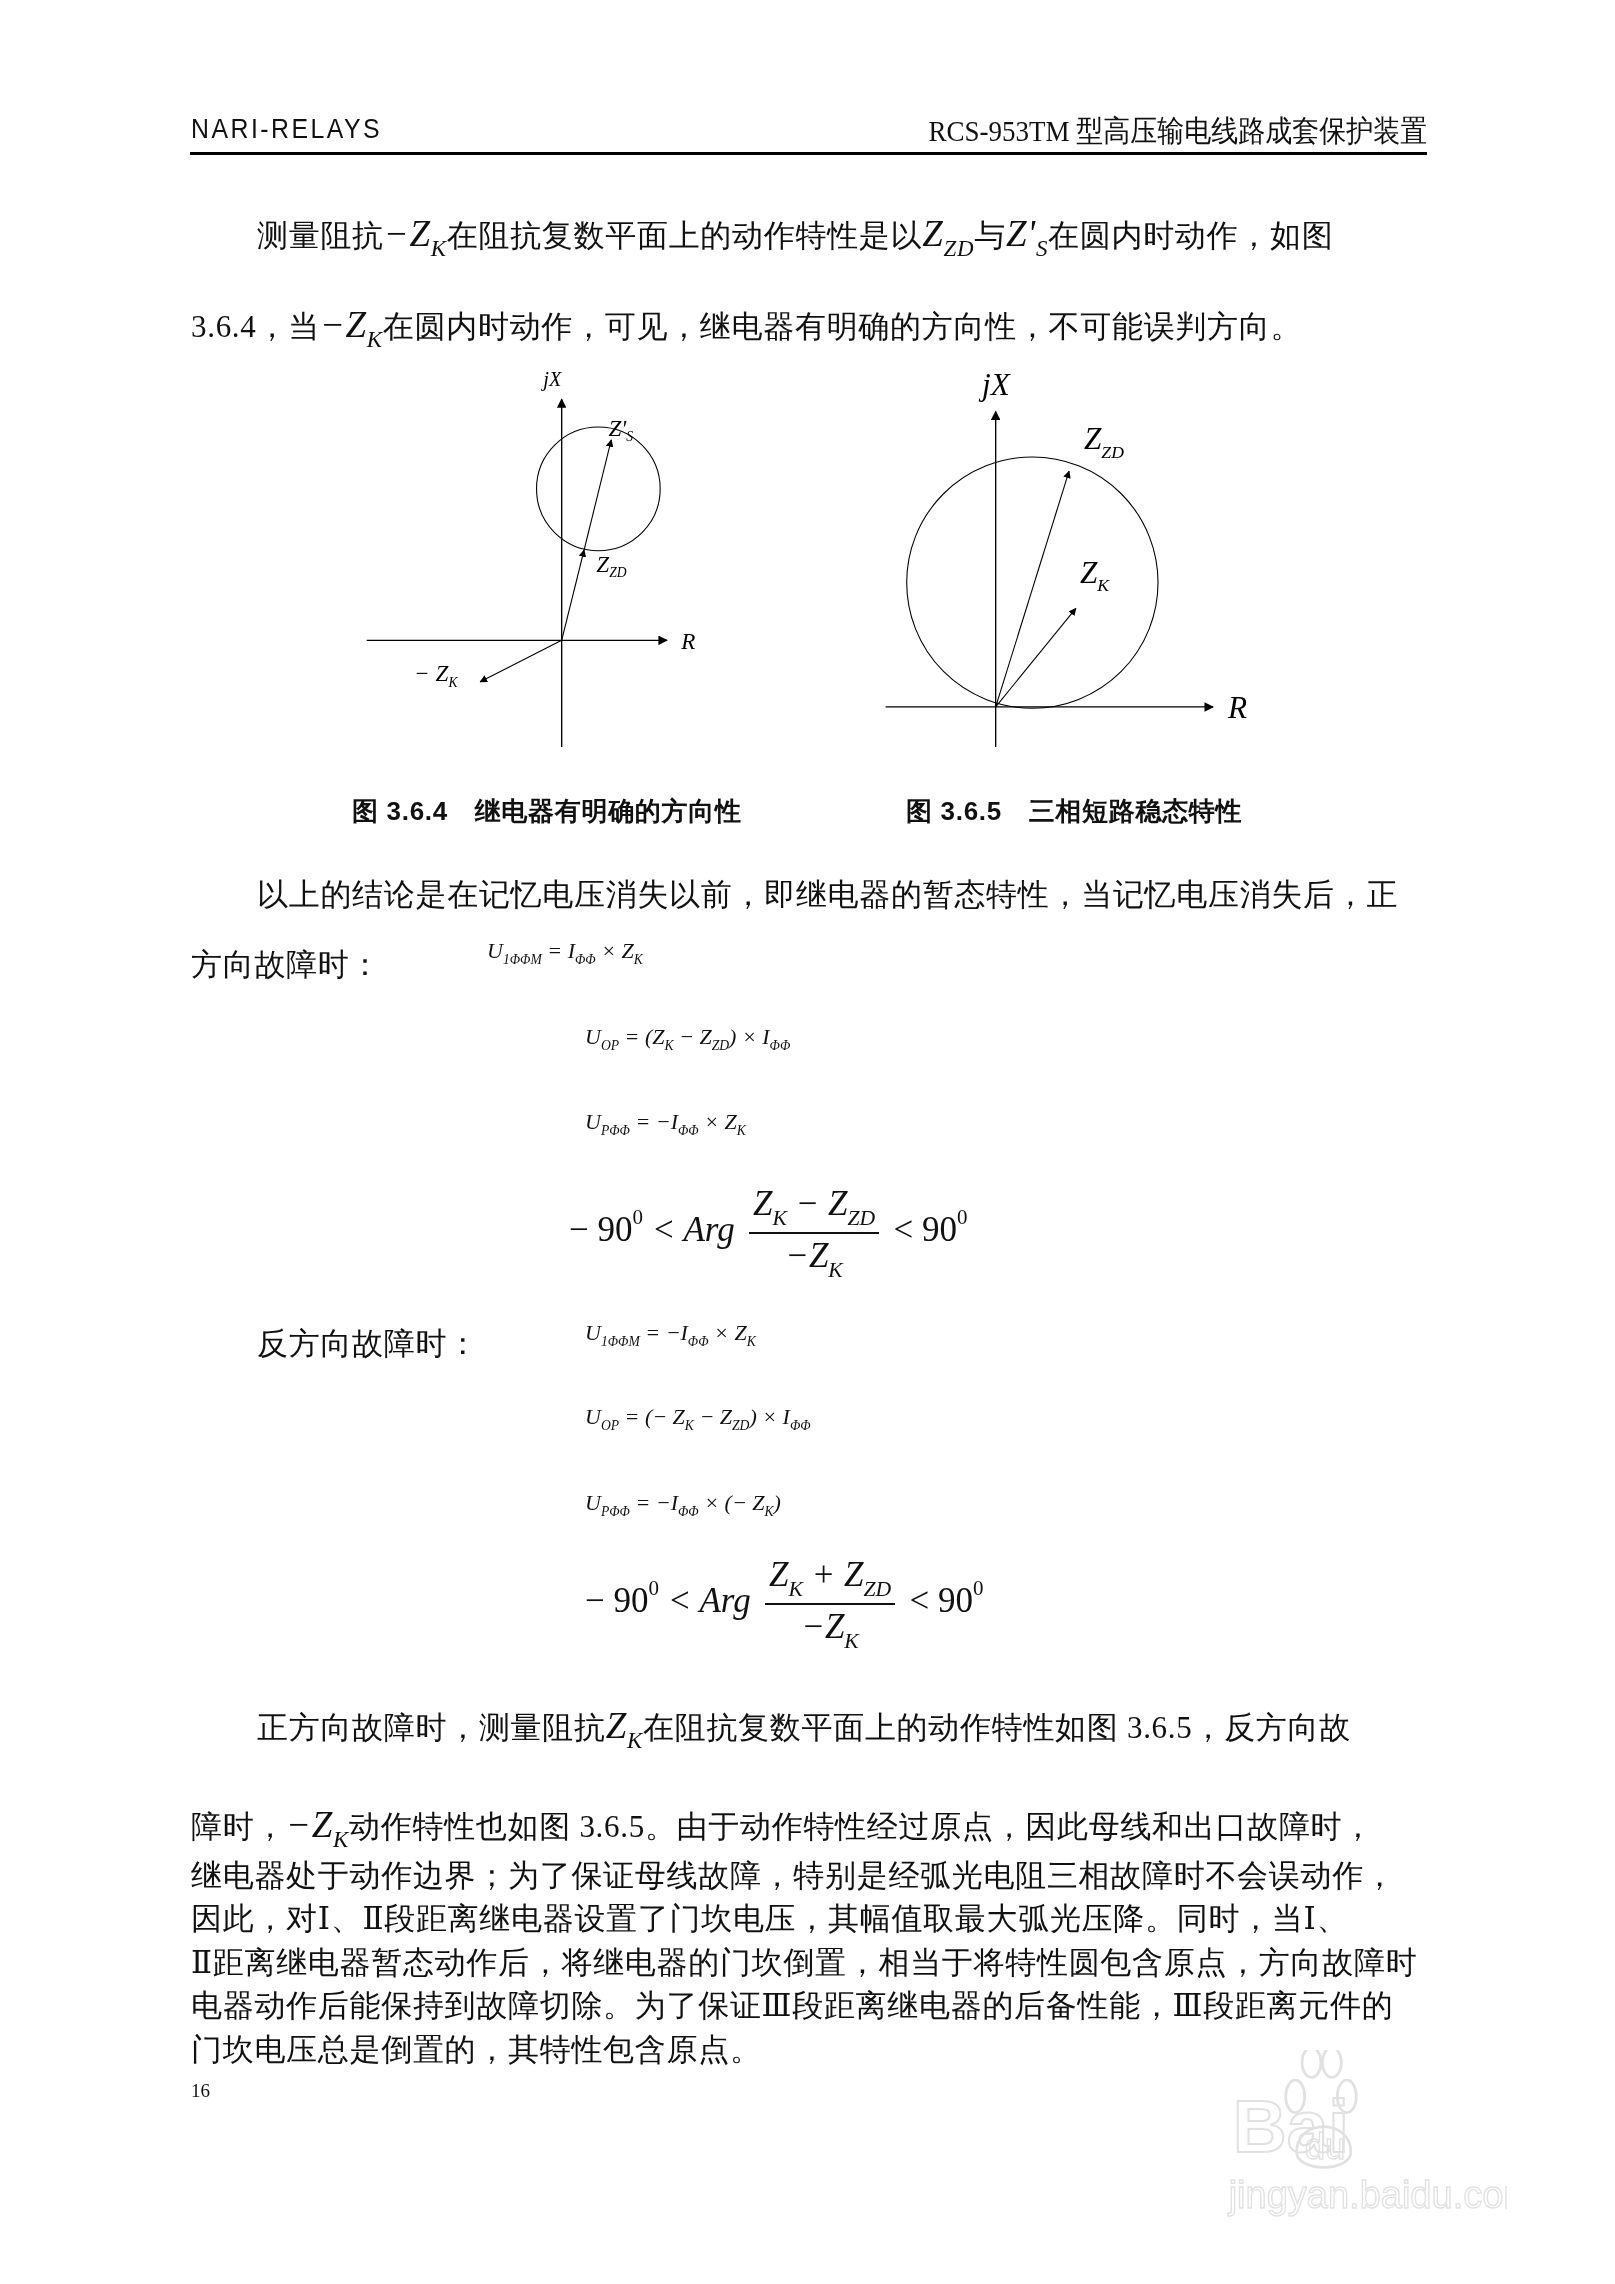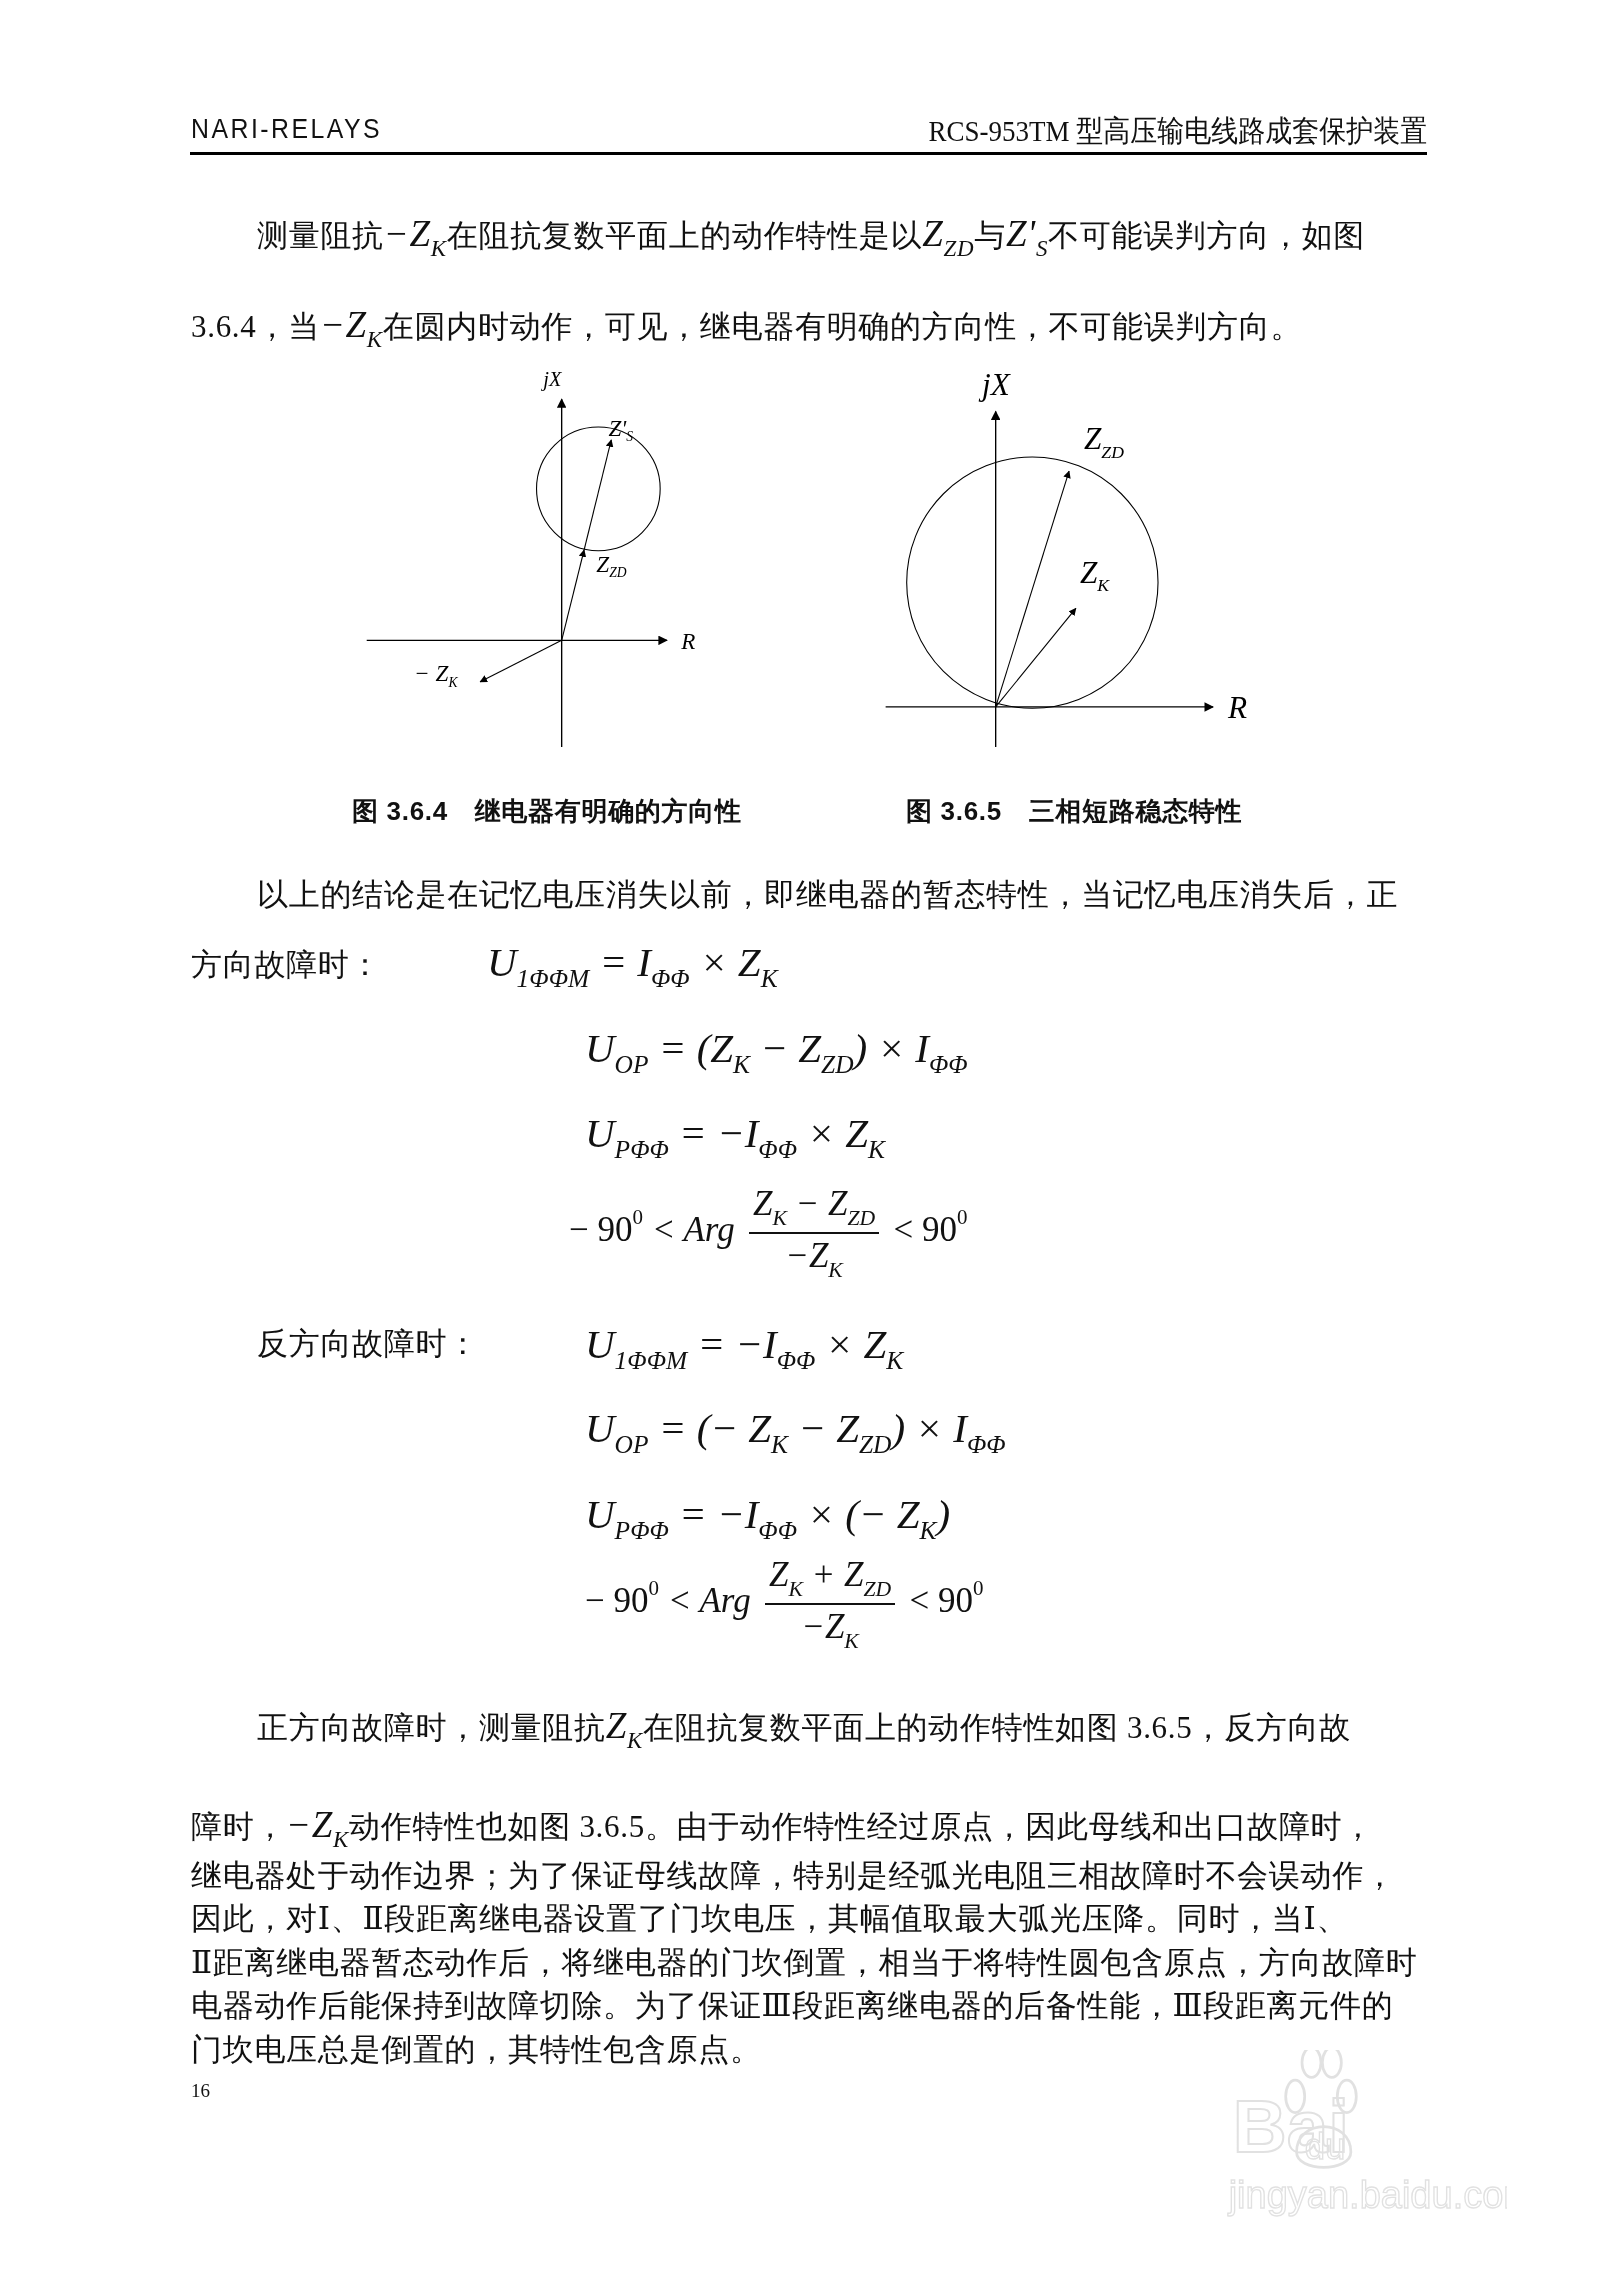--- a/index.html
+++ b/index.html
@@ -10,37 +10,37 @@
               font-size:27px; letter-spacing:2.7px; transform:scaleX(0.92); transform-origin:left; }
   .hdr-right { right:189px; top:111px; font-family:"Liberation Serif",serif; font-size:30px;
                transform:scaleX(0.9); transform-origin:right; }
   .hdr-rule { left:190px; top:152px; width:1237px; height:3.4px; background:#000; }
   .body-text { font-family:"Liberation Serif","DejaVu Serif",serif; font-size:31px; letter-spacing:0.7px; }
   .math { font-family:"Liberation Serif",serif; font-style:italic; }
   .up { font-style:normal; }
   .sub { font-size:0.62em; vertical-align:-0.45em; font-style:italic; }
   .sup { font-size:0.6em; vertical-align:0.8em; font-style:normal; }
   .caption { font-family:"Liberation Sans","DejaVu Sans",sans-serif; font-size:26px; font-weight:bold; letter-spacing:0.7px; }
-  .formula { font-family:"Liberation Serif",serif; font-size:41px; }
+  .formula { font-family:"Liberation Serif",serif; font-size:22px; }
   .frac { display:inline-block; vertical-align:middle; text-align:center; margin:0 5.4px; }
   .frac .num { display:block; border-bottom:2px solid #111; padding:0 4.1px 1.4px 4.1px; }
   .frac .den { display:block; padding-top:1.4px; }
   .page-num { left:191px; top:2080px; font-family:"Liberation Serif",serif; font-size:19px; }
   .watermark { left:1154px; top:2050px; width:353px; height:177px; opacity:0.35; }
   svg text { font-family:"Liberation Serif",serif; font-style:italic; }
 </style>
 </head>
 <body>
 
 <div class="abs hdr-left">NARI-RELAYS</div>
 <div class="abs hdr-right">RCS-953TM 型高压输电线路成套保护装置</div>
 <div class="abs hdr-rule"></div>
 
 <div class="abs body-text" style="left:257px; top:212px;">
-  <span>测量阻抗</span><span class="math" style="font-size:37px;"><span>−Z</span><span class="sub">K</span></span><span>在阻抗复数平面上的动作特性是以</span><span class="math" style="font-size:37px;"><span>Z</span><span class="sub">ZD</span></span><span>与</span><span class="math" style="font-size:37px;"><span>Z'</span><span class="sub">S</span></span><span>不可能误判方向，如图</span>
+  <span>测量阻抗</span><span class="math" style="font-size:37px;"><span>−Z</span><span class="sub">K</span></span><span>在阻抗复数平面上的动作特性是以</span><span class="math" style="font-size:37px;"><span>Z</span><span class="sub">ZD</span></span><span>与</span><span class="math" style="font-size:37px;"><span>Z'</span><span class="sub">S</span></span><span>在圆内时动作，如图</span>
 </div>
 <div class="abs body-text" style="left:191px; top:303px;">
   <span>3.6.4，当</span><span class="math" style="font-size:37px;"><span>−Z</span><span class="sub">K</span></span><span>在圆内时动作，可见，继电器有明确的方向性，不可能误判方向。</span>
 </div>
 
 <svg class="abs" style="left:353px; top:353px;" width="435" height="394" viewBox="0 0 640 580">
   <defs>
     <marker id="ah" viewBox="0 0 10 10" refX="9" refY="5" markerWidth="7" markerHeight="7" orient="auto-start-reverse">
       <path d="M0,0 L10,5 L0,10 z" fill="#000"></path>
     </marker>

